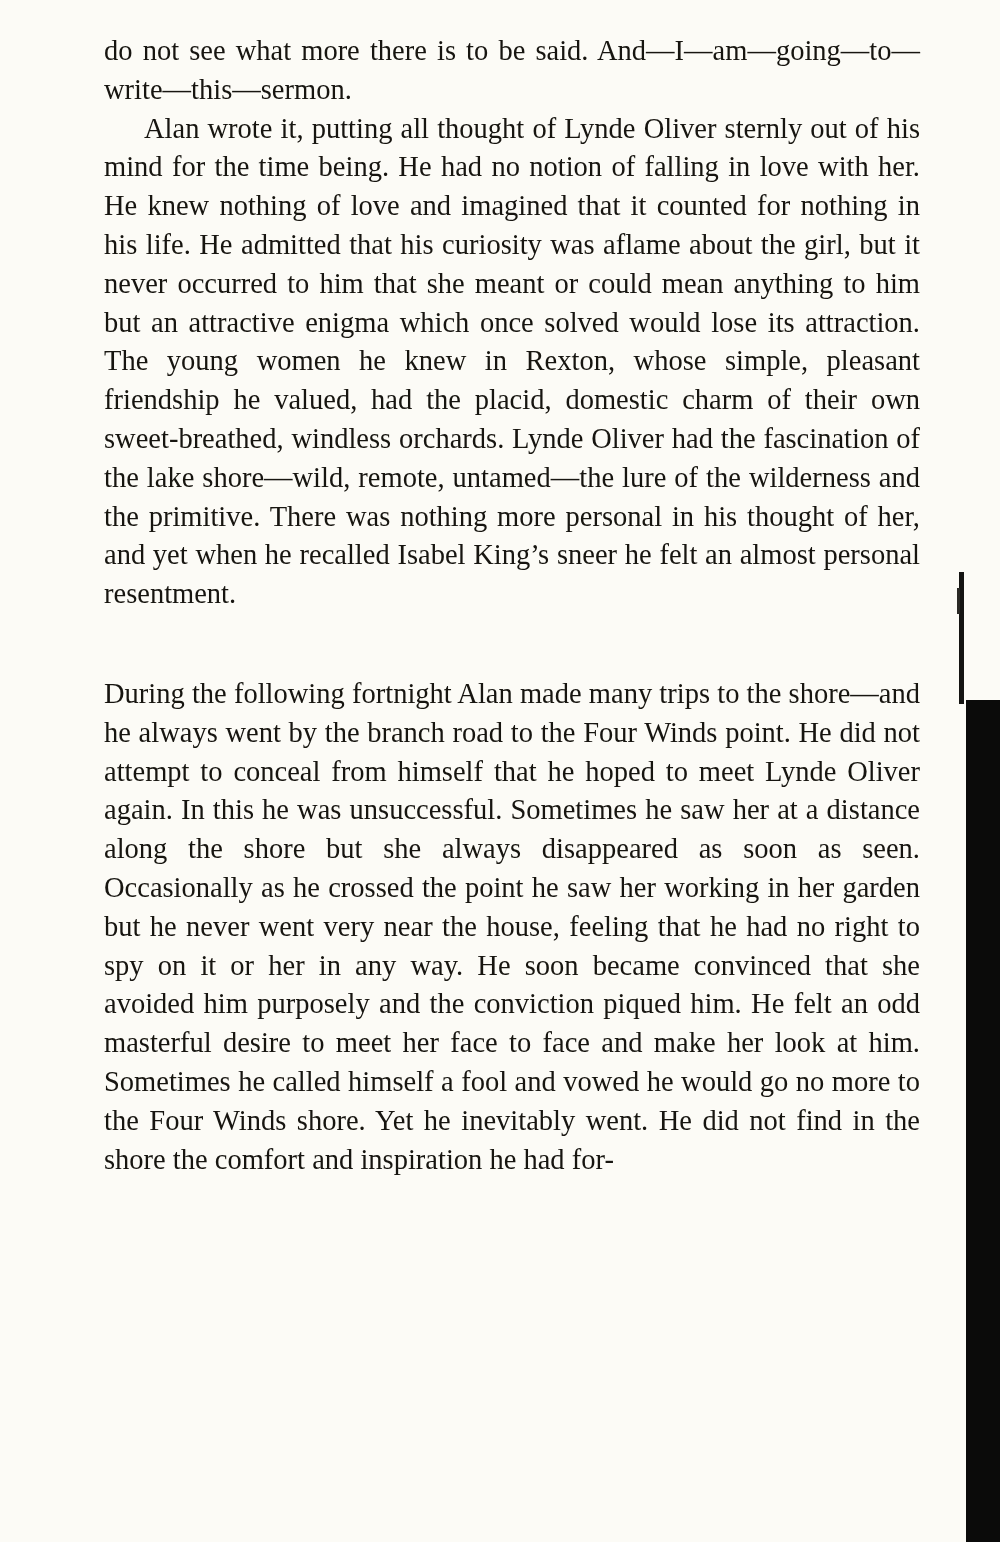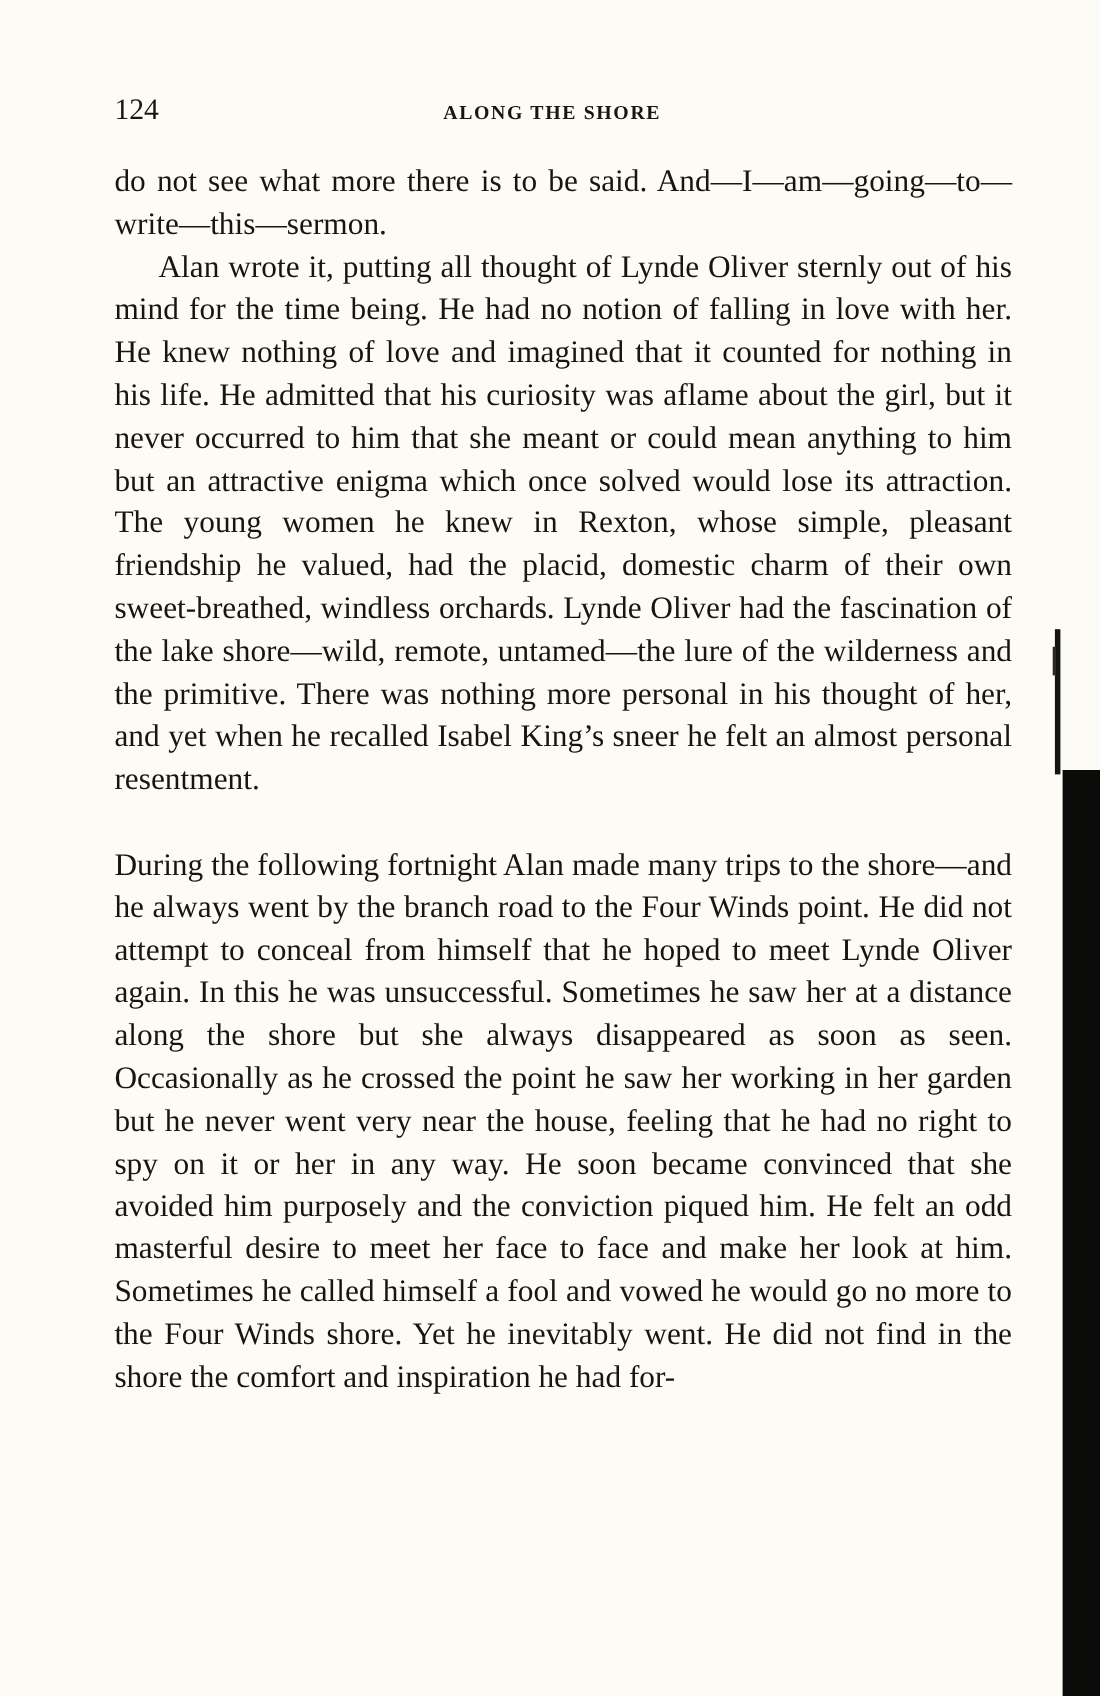--- a/index.html
+++ b/index.html
@@ -48,21 +48,21 @@
     font-family: Liberation Serif, serif;
   }
   .body-text p {
     margin: 0;
     padding: 0;
   }
   .body-text p.indent {
     text-indent: 40px;
   }
   .body-text p.section-gap {
-    margin-top: 39px;
+    margin-top: 61px;
   }
   
   .scan-bar-thick {
     position: absolute;
     top: 700px;
     bottom: 0;
     right: 0;
     width: 34px;
     background: #0b0b0a;
   }
@@ -81,24 +81,20 @@
     width: 3px;
     height: 26px;
     background: #2a2925;
   }
 </style>
 </head>
 <body>
 
 <div class="page">
 
-  <div class="header-row">
-    <span class="page-number">124</span>
-    <span class="running-title">ALONG THE SHORE</span>
-  </div>
 
   <div class="body-text">
     <p>do not see what more there is to be said. And—I—am—going—to—write—this—sermon.</p>
     <p class="indent">Alan wrote it, putting all thought of Lynde Oliver sternly out of his mind for the time being. He had no notion of falling in love with her. He knew nothing of love and imagined that it counted for nothing in his life. He admitted that his curiosity was aflame about the girl, but it never occurred to him that she meant or could mean anything to him but an attractive enigma which once solved would lose its attraction. The young women he knew in Rexton, whose simple, pleasant friendship he valued, had the placid, domestic charm of their own sweet-breathed, windless orchards. Lynde Oliver had the fascination of the lake shore—wild, remote, untamed—the lure of the wilderness and the primitive. There was nothing more personal in his thought of her, and yet when he recalled Isabel King’s sneer he felt an almost personal resentment.</p>
     <p class="section-gap">During the following fortnight Alan made many trips to the shore—and he always went by the branch road to the Four Winds point. He did not attempt to conceal from himself that he hoped to meet Lynde Oliver again. In this he was unsuccessful. Sometimes he saw her at a distance along the shore but she always disappeared as soon as seen. Occasionally as he crossed the point he saw her working in her garden but he never went very near the house, feeling that he had no right to spy on it or her in any way. He soon became convinced that she avoided him purposely and the conviction piqued him. He felt an odd masterful desire to meet her face to face and make her look at him. Sometimes he called himself a fool and vowed he would go no more to the Four Winds shore. Yet he inevitably went. He did not find in the shore the comfort and inspiration he had for-</p>
   </div>
 
   <div class="scan-bar-thick"></div>
   <div class="scan-bar-thin"></div>
   <div class="scan-speck-1"></div>

